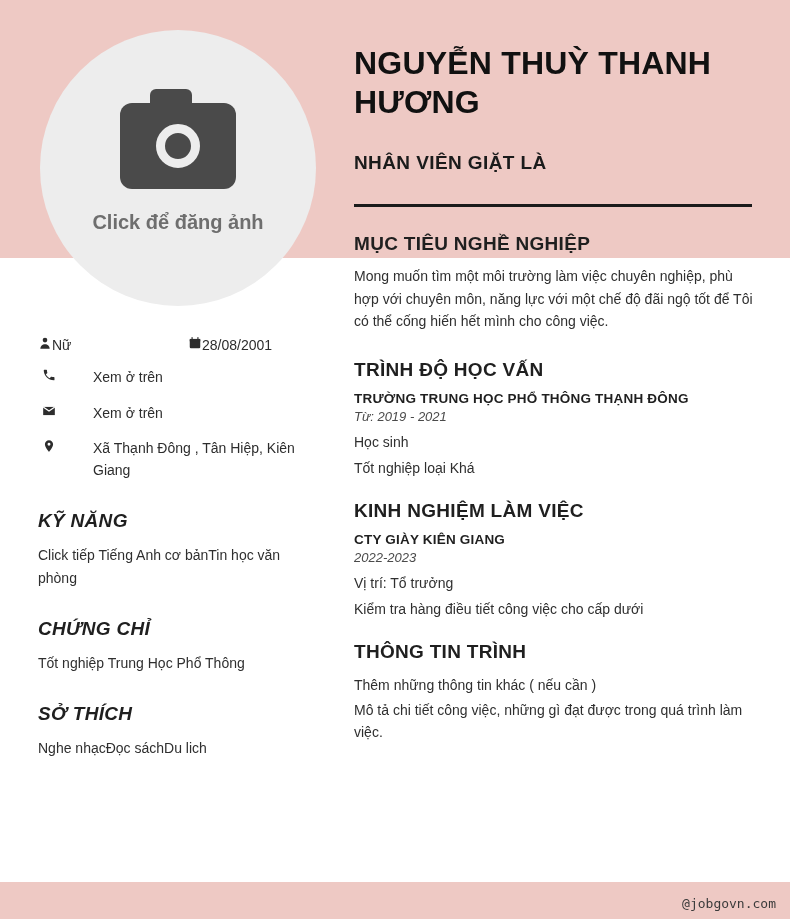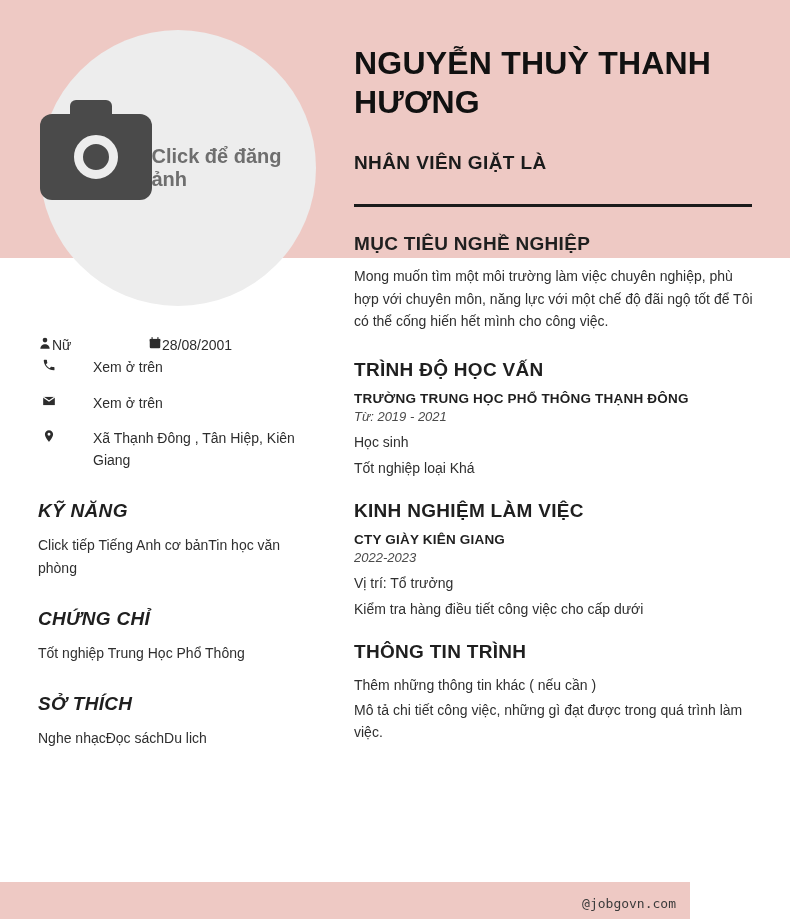--- a/index.html
+++ b/index.html
@@ -21,21 +21,21 @@
     position: absolute;
     top: 0; left: 0;
     width: 790px;
     height: 258px;
     background: #eec9c4;
   }
   
   .bottom-band {
     position: absolute;
     bottom: 0; left: 0;
-    width: 690px;
+    width: 790px;
     height: 37px;
     background: #eec9c4;
   }
   .watermark {
     position: absolute;
     right: 14px;
     bottom: 8px;
     font-family: "DejaVu Sans Mono", monospace;
     font-size: 13px;
     color: #3b3b3b;
@@ -44,21 +44,21 @@
   
   .photo {
     position: absolute;
     left: 40px;
     top: 30px;
     width: 276px;
     height: 276px;
     border-radius: 50%;
     background: #ededed;
     display: flex;
-    flex-direction: row;
+    flex-direction: column;
     align-items: center;
     justify-content: center;
   }
   .camera {
     position: relative;
     width: 116px;
     height: 86px;
     background: #4a4a4a;
     border-radius: 12px;
     margin-bottom: 22px;
@@ -109,21 +109,22 @@
     display: flex;
     align-items: center;
     justify-content: center;
     margin-top: 1px;
     color: #2d2d2d;
   }
   .info-row .txt { line-height: 1.55; }
   .info-inline {
     display: flex;
     align-items: flex-start;
-    margin-bottom: 4px;
+    margin-bottom: 14px;
+    gap: 40px;
   }
   .info-inline .cell {
     display: flex;
     align-items: center;
     font-size: 14px;
     color: #2d2d2d;
   }
   .info-inline .cell.first { width: 110px; }
   .sec-title-left {
     font-size: 19px;

